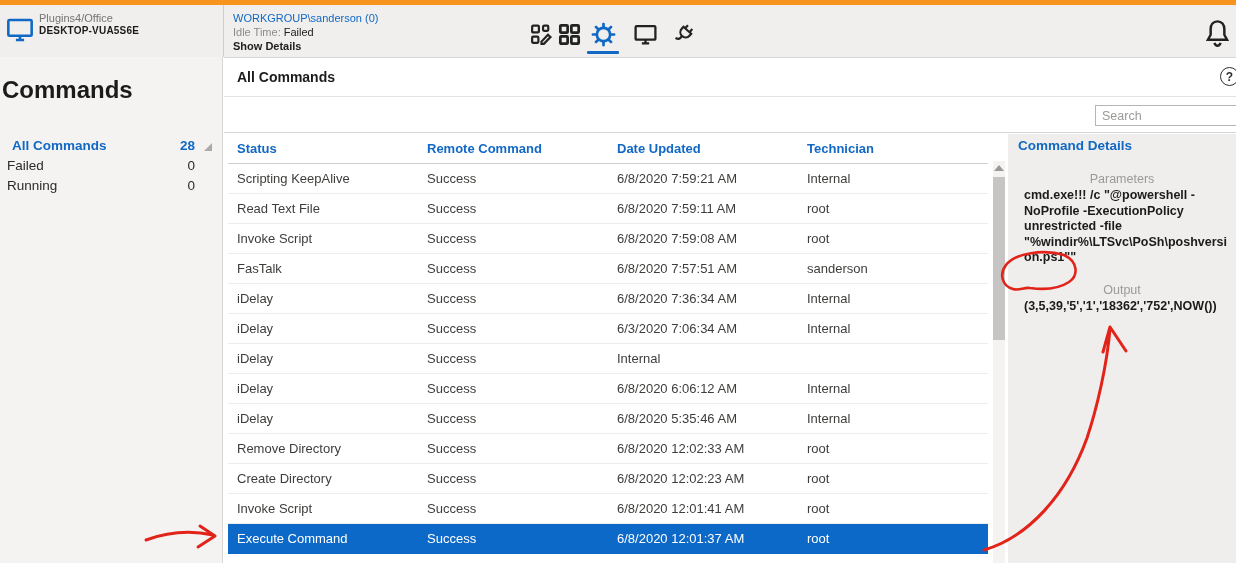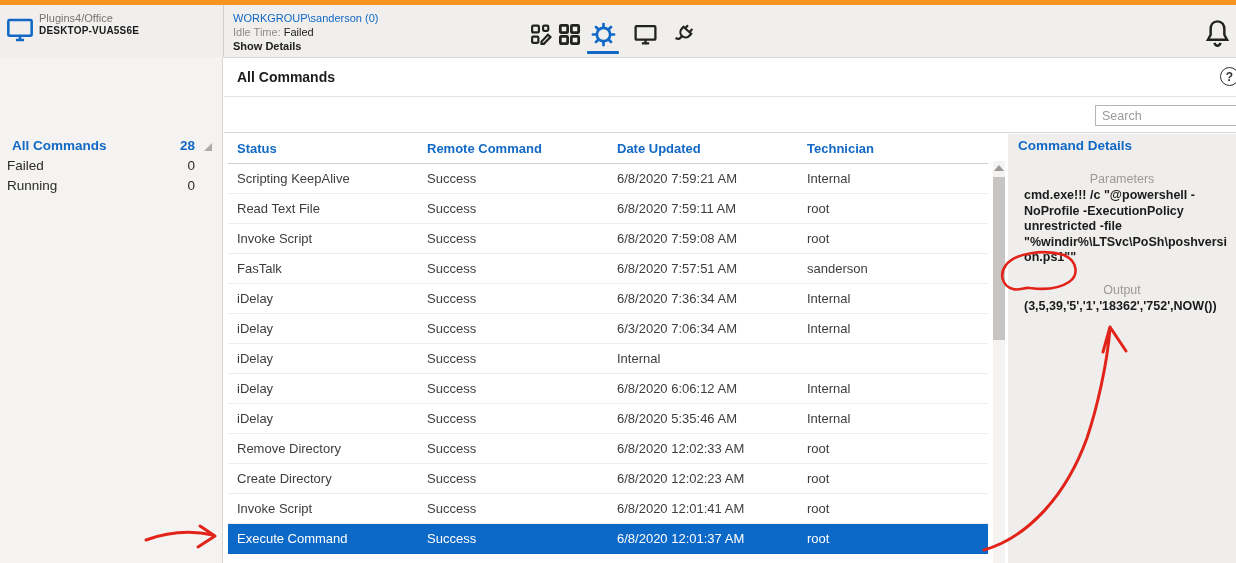--- a/index.html
+++ b/index.html
@@ -175,20 +175,21 @@
     <div class="bell">
       <svg viewBox="0 0 24 24" class="icon-dark" fill="none" stroke-width="1.9">
         <path d="M12 2.6 C8.7 2.6 6.7 5.1 6.7 8.6 L6.7 13 L4.6 16.8 L19.4 16.8 L17.3 13 L17.3 8.6 C17.3 5.1 15.3 2.6 12 2.6 Z"></path>
         <path d="M9.6 19.3 C10.1 20.8 11 21.5 12 21.5 C13 21.5 13.9 20.8 14.4 19.3"></path>
       </svg>
     </div>
   </div>
   <div class="band-bottom-line"></div>
 
   <div class="sidebar">
+    <div class="sidebar-title">Commands</div>
     <div class="side-nav">
       <div class="side-item lvl0">
         <span class="lbl">All Commands</span>
         <span class="cnt">28</span>
       </div>
       <div class="side-item lvl1">
         <span class="lbl">Failed</span>
         <span class="cnt">0</span>
       </div>
       <div class="side-item lvl1">

